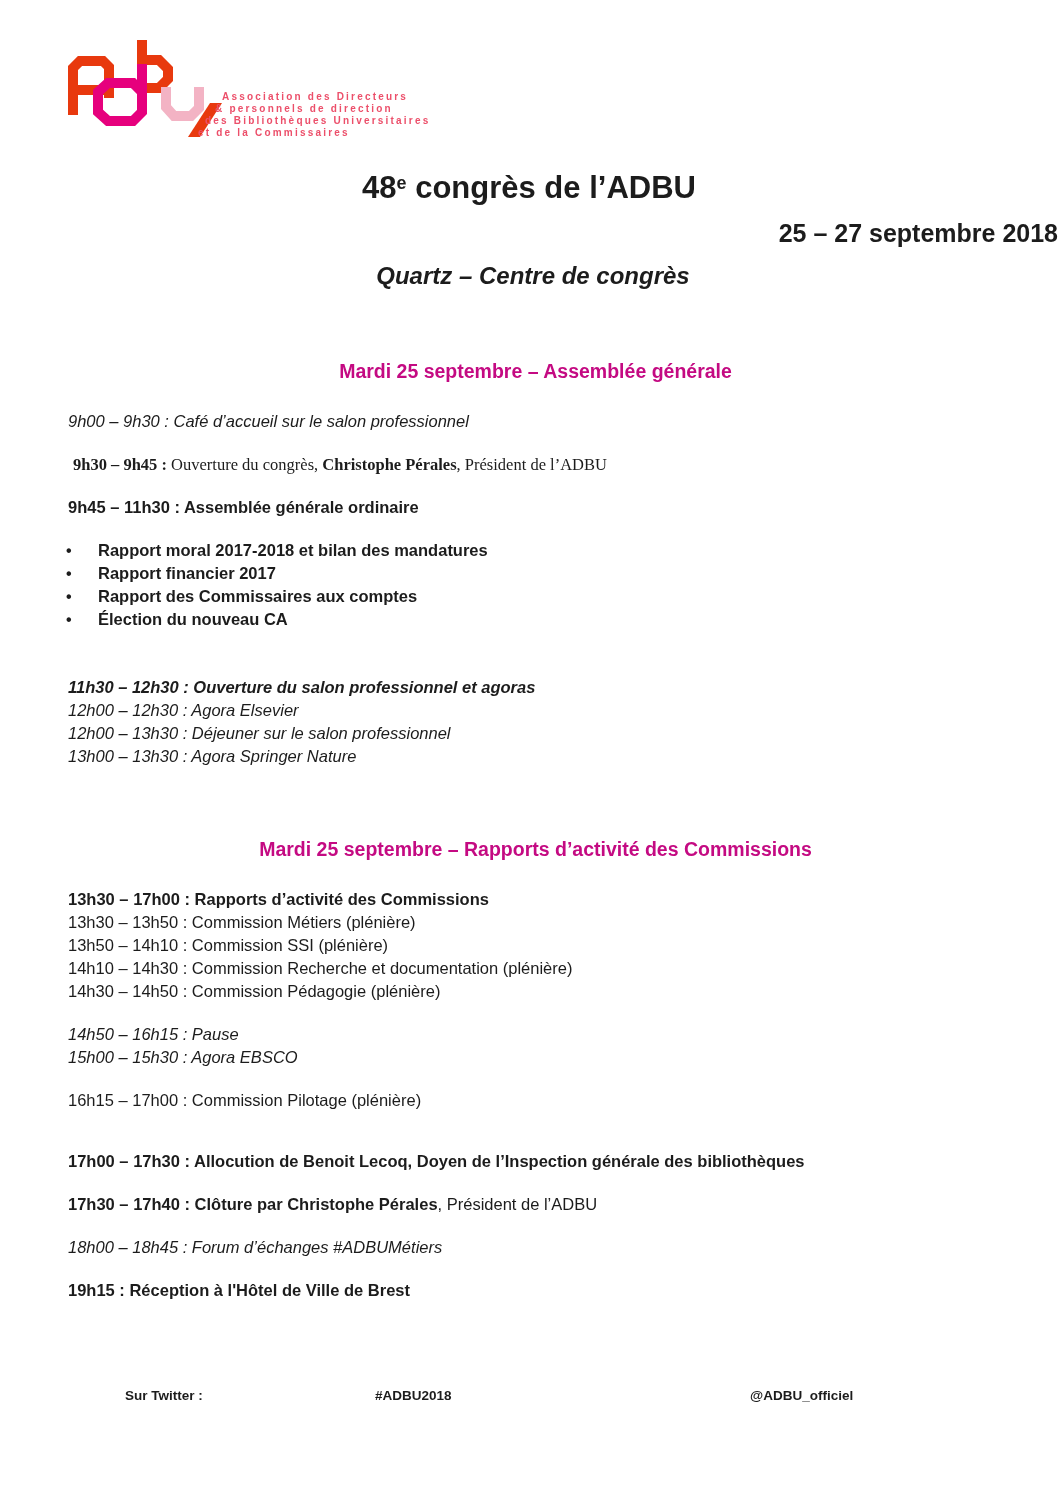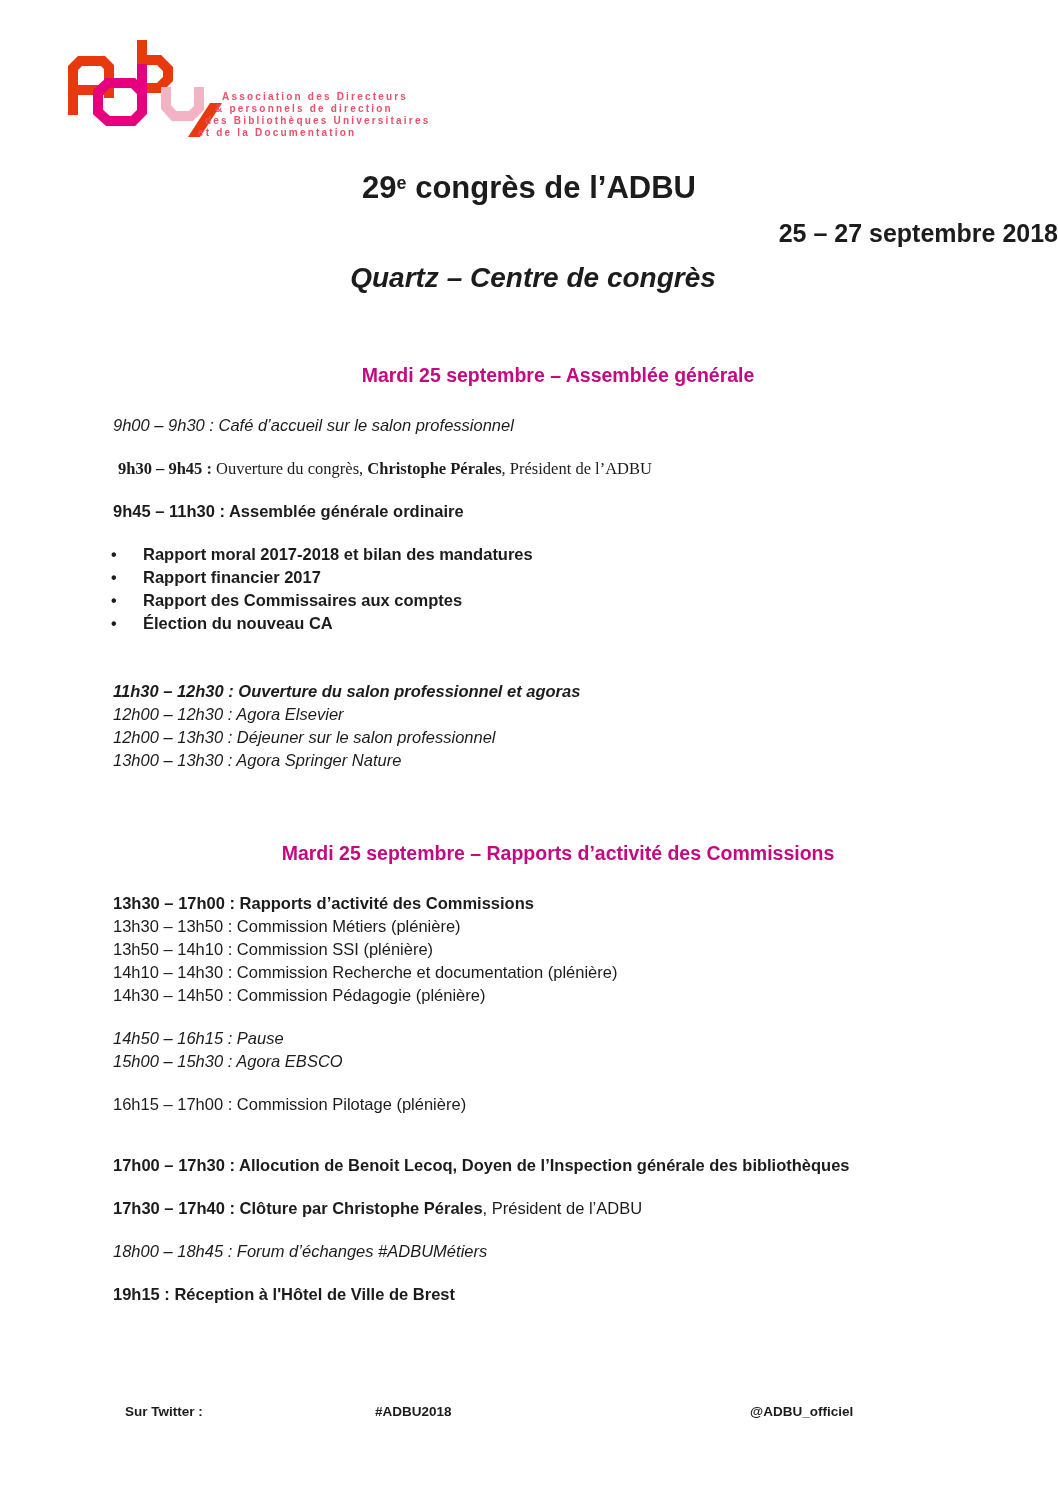--- a/index.html
+++ b/index.html
@@ -15,39 +15,39 @@
     font-size:10px;font-weight:bold;letter-spacing:2.2px;line-height:12px;white-space:nowrap;}
   .tagline .tl:nth-child(1){padding-left:24px;}
   .tagline .tl:nth-child(2){padding-left:17px;}
   .tagline .tl:nth-child(3){padding-left:7px;}
   .tagline .tl:nth-child(4){padding-left:0;}
   
   .title-block{margin-top:169px;text-align:center;}
   .title-block h1{margin:0;font-size:31px;line-height:38px;font-weight:bold;}
   .title-block sup{font-size:58%;position:relative;top:-0.5em;vertical-align:baseline;}
   .date-line{margin-top:8px;font-size:25px;font-weight:bold;text-align:right;}
-  .venue-line{margin-top:14px;font-size:28px;font-weight:bold;font-style:italic;margin-left:8px;}
+  .venue-line{margin-top:14px;font-size:24px;font-weight:bold;font-style:italic;margin-left:8px;}
   
-  #program{padding:0 55px 0 113px;}
+  #program{padding:0 55px 0 68px;}
   .section-heading{
     margin:70px 0 27px;text-align:center;color:var(--accent,#c40a82);
     font-size:19.5px;font-weight:bold;
   }
   .line{margin:0;font-size:16.5px;line-height:23px;}
   .line.b,.b{font-weight:bold;}
   .line.i{font-style:italic;}
   .line.bi{font-weight:bold;font-style:italic;margin-top:45px;}
   .line.indent{padding-left:5px;font-family:Liberation Serif, serif;}
   .gap-md{margin-top:20px;}
   .gap-lg{margin-top:38px;}
   ul.bullets{list-style:none;margin:20px 0 0;padding:0;font-weight:bold;}
   ul.bullets li{font-size:16.5px;line-height:23px;padding-left:30px;position:relative;}
   ul.bullets li::before{content:'\2022';position:absolute;left:-2px;font-size:16px;}
   
-  footer span{position:absolute;top:1388px;font-size:13.5px;font-weight:bold;white-space:nowrap;margin-top:16px;}
+  footer span{position:absolute;top:1388px;font-size:13.5px;font-weight:bold;white-space:nowrap;}
   .f1{left:125px;} .f2{left:375px;} .f3{left:750px;}
 </style>
 </head>
 <body>
 
 <div class="page">
 
   <div class="logo">
     <svg width="165" height="108" viewBox="0 0 165 108" fill="none" stroke-linejoin="miter">
 
@@ -58,26 +58,26 @@
       <path d="M46,47 H71 L80,56 V76 L71,85 H46 L36,76 V56 Z M80,28 V76" stroke="var(--logo-magenta)" stroke-width="10"></path>
 
       <path d="M104,51 V71 L112,80 H129 L137,72 V51" stroke="var(--logo-pink)" stroke-width="10"></path>
 
       <path d="M126,101 L148,67 H160 L138,101 Z" fill="var(--logo-red)" stroke="none"></path>
     </svg>
     <div class="tagline">
       <div class="tl">Association des Directeurs</div>
       <div class="tl">&amp; personnels de direction</div>
       <div class="tl">des Bibliothèques Universitaires</div>
-      <div class="tl">et de la Documentation</div>
+      <div class="tl">et de la Commissaires</div>
     </div>
   </div>
 
   <div class="title-block">
-    <h1><span>29</span><sup>e</sup><span> congrès de l’ADBU</span></h1>
+    <h1><span>48</span><sup>e</sup><span> congrès de l’ADBU</span></h1>
     <div class="date-line">25 – 27 septembre 2018</div>
     <div class="venue-line">Quartz – Centre de congrès</div>
   </div>
 
   <main id="program">
       <h2 class="section-heading">Mardi 25 septembre – Assemblée générale</h2>
       <p class="line gap-md i">9h00 – 9h30 : Café d’accueil sur le salon professionnel</p>
       <p class="line gap-md indent"><span class="b">9h30 – 9h45 : </span><span>Ouverture du congrès, </span><span class="b">Christophe Pérales</span><span>, Président de l’ADBU</span></p>
       <p class="line gap-md b">9h45 – 11h30 : Assemblée générale ordinaire</p>
       <ul class="bullets gap-md">

